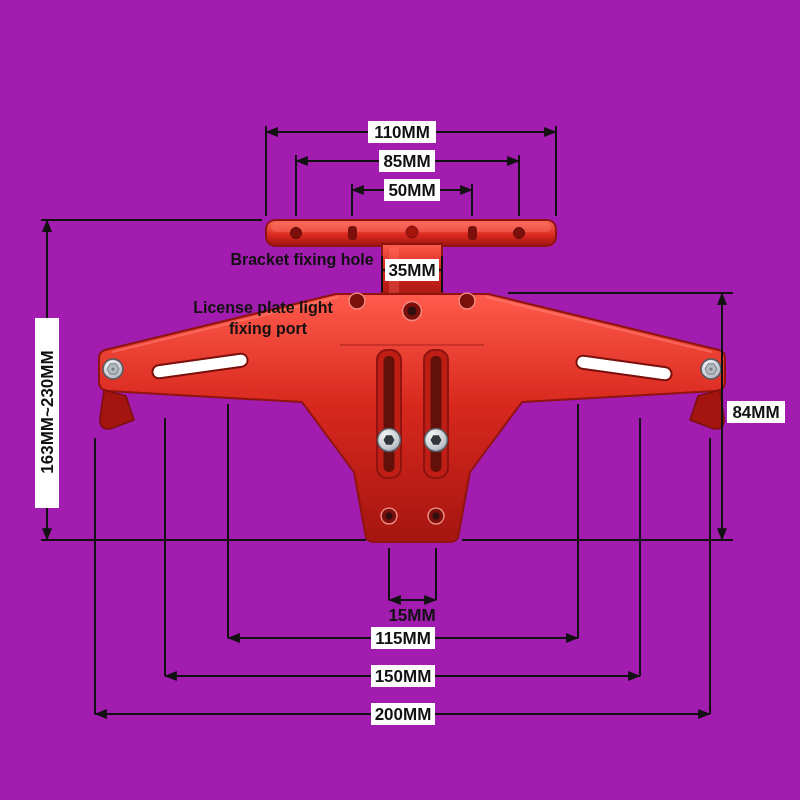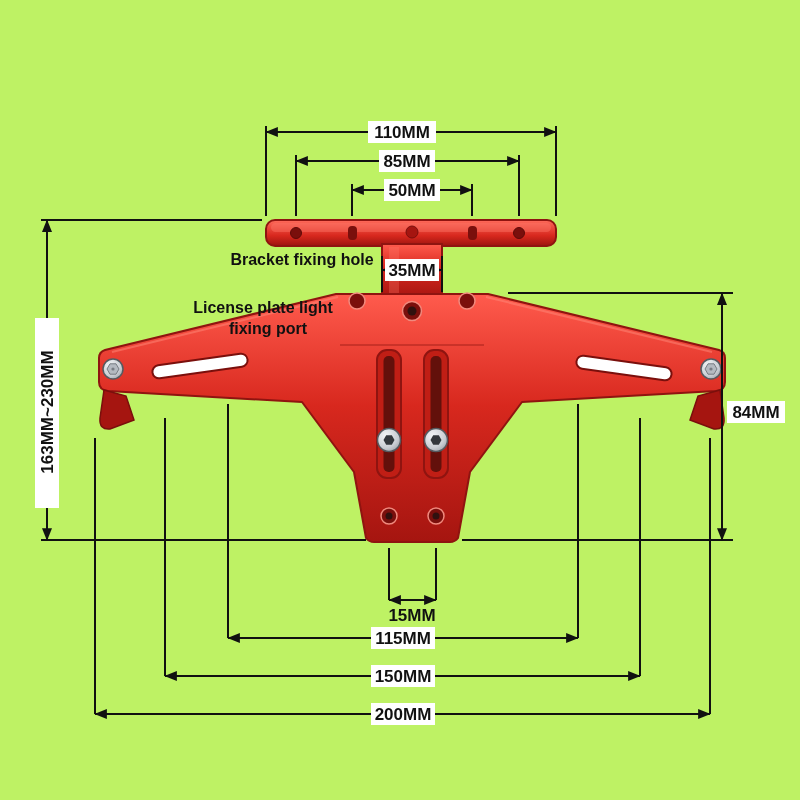--- a/index.html
+++ b/index.html
@@ -1,17 +1,17 @@
 <!DOCTYPE html>
 <html><head>
 <meta charset="utf-8">
 <style>
   html,body{margin:0;padding:0;background:#ffffff;}
   .stage{
-    width:800px;height:800px;position:relative;background:#bef264;overflow:hidden;
+    width:800px;height:800px;position:relative;background:#a21caf;overflow:hidden;
     font-family:"Liberation Sans", sans-serif;
   }
   svg text{
     font-family:"Liberation Sans", sans-serif;
     font-weight:bold;
     fill:#111111;
   }
   .dim-label{font-size:17px;}
   .anno-label{font-size:16px;}
 </style>

